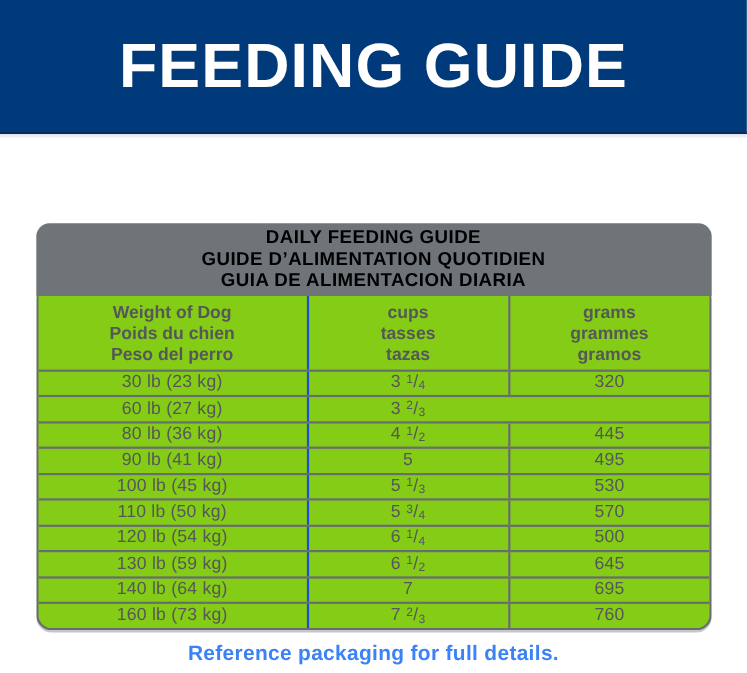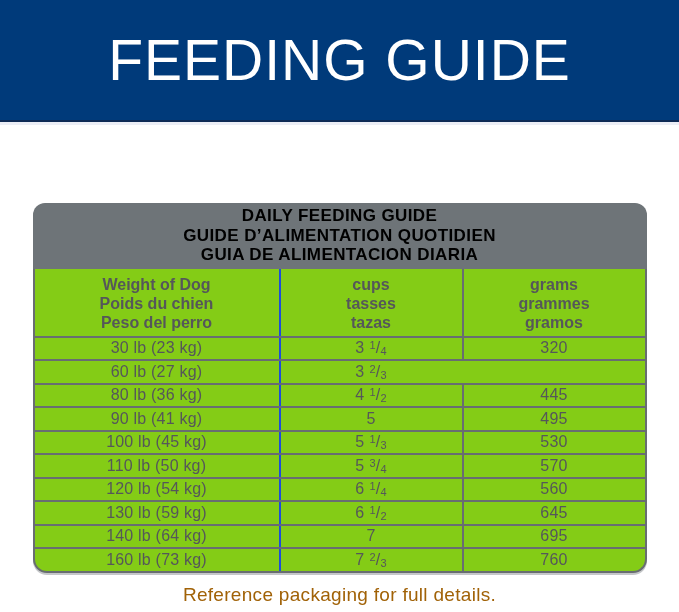--- a/index.html
+++ b/index.html
@@ -14,21 +14,21 @@
     height: 122px;
     background: #003a7a;
     border-bottom: 2px solid #0e2a55;
     display: flex;
     align-items: center;
     justify-content: center;
   }
   .banner-title {
     color: #ffffff;
     font-size: 57px;
-    font-weight: 400;
+    font-weight: 700;
     letter-spacing: 1px;
     white-space: nowrap;
   }
   .banner-strip { height: 3px; background: #eceef6; }
 
   
   .guide {
     width: 614px;
     margin: 78px auto 0 auto; 
   }
@@ -68,23 +68,23 @@
   .hrow .cell { font-weight: bold; font-size: 16px; line-height: 19px; padding-top: 2px; }
   .frac { margin-left: 5px; white-space: nowrap; }
   .frac sup { font-size: 11px; vertical-align: 4px; }
   .frac sub { font-size: 11px; vertical-align: -2px; }
 
   
   .footer-note {
     margin-top: 11px;
     text-align: center;
     font-size: 19px;
-    font-weight: normal;
+    font-weight: bold;
     letter-spacing: 0.3px;
-    color: #a16207;
+    color: #3b82f6;
   }
 </style>
 </head>
 <body>
 
 <div class="banner">
   <div class="banner-title">FEEDING GUIDE</div>
 </div>
 <div class="banner-strip"></div>
 
@@ -139,21 +139,21 @@
           <div class="cell col-grams">530</div>
         </div>
         <div class="drow">
           <div class="cell col-weight">110 lb (50 kg)</div>
           <div class="cell col-cups">5<span class="frac"><sup>3</sup>/<sub>4</sub></span></div>
           <div class="cell col-grams">570</div>
         </div>
         <div class="drow">
           <div class="cell col-weight">120 lb (54 kg)</div>
           <div class="cell col-cups">6<span class="frac"><sup>1</sup>/<sub>4</sub></span></div>
-          <div class="cell col-grams">560</div>
+          <div class="cell col-grams">500</div>
         </div>
         <div class="drow">
           <div class="cell col-weight">130 lb (59 kg)</div>
           <div class="cell col-cups">6<span class="frac"><sup>1</sup>/<sub>2</sub></span></div>
           <div class="cell col-grams">645</div>
         </div>
         <div class="drow">
           <div class="cell col-weight">140 lb (64 kg)</div>
           <div class="cell col-cups">7</div>
           <div class="cell col-grams">695</div>

